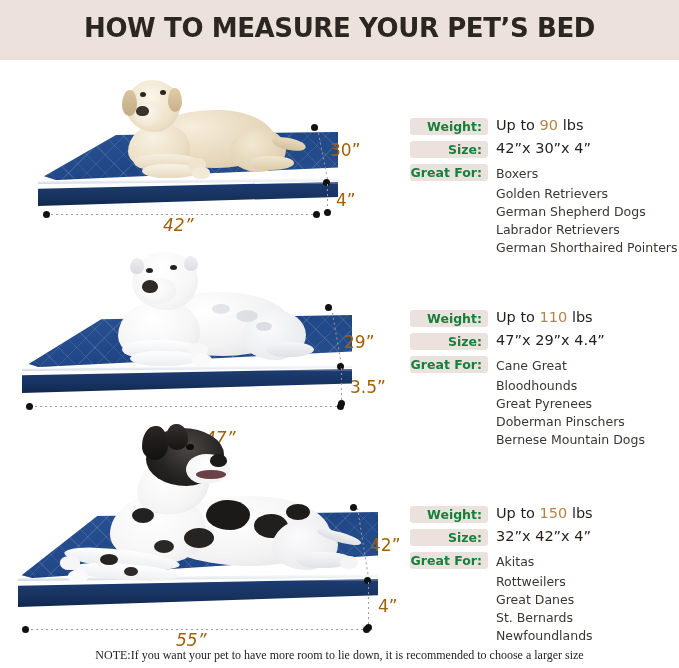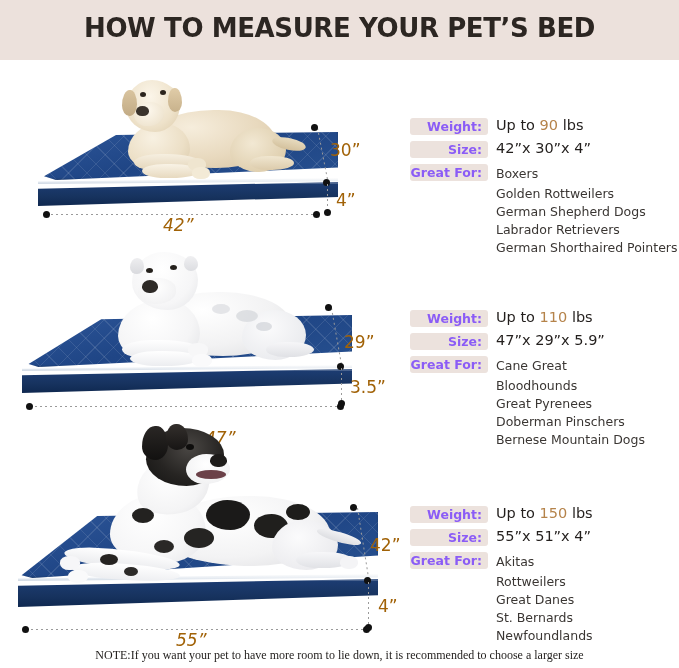--- a/index.html
+++ b/index.html
@@ -83,21 +83,21 @@
   .spec { position: absolute; }
   .spec-row { position: relative; height: 19px; }
   .chip {
     position: absolute; left: 0; top: 0; width: 78px; height: 17px;
     background: #ece2dd; border-radius: 3px;
   }
   .chip-text {
     position: absolute; left: 0; top: 0; width: 72px; height: 17px;
     line-height: 17px; text-align: right;
     font-family: "DejaVu Sans", sans-serif;
-    font-weight: bold; font-size: 12.5px; color: #8b5cf6;
+    font-weight: bold; font-size: 12.5px; color: #15803d;
     white-space: nowrap;
   }
   .spec-val {
     position: absolute; left: 86px; top: -1px;
     font-family: "DejaVu Sans", sans-serif;
     font-size: 14.5px; color: #231f1d; white-space: nowrap;
   }
   .spec-val .num { color: #b5834a; }
   .breed {
     position: absolute; left: 86px;
@@ -212,21 +212,21 @@
       <div class="chip"></div>
       <div class="chip-text">Size:</div>
       <div class="spec-val">42”x 30”x 4”</div>
     </div>
     <div class="spec-row" style="margin-top:4px;">
       <div class="chip"></div>
       <div class="chip-text">Great For:</div>
       <div class="breed" style="top:2px;">Boxers</div>
     </div>
     <div style="position:relative; height:18px;">
-      <div class="breed" style="top:3px;">Golden Rottweilers</div>
+      <div class="breed" style="top:3px;">Golden Retrievers</div>
     </div>
     <div style="position:relative; height:18px;">
       <div class="breed" style="top:3px;">German Shepherd Dogs</div>
     </div>
     <div style="position:relative; height:18px;">
       <div class="breed" style="top:3px;">Labrador Retrievers</div>
     </div>
     <div style="position:relative; height:18px;">
       <div class="breed" style="top:3px;">German Shorthaired Pointers</div>
     </div>
@@ -308,21 +308,21 @@
     <div class="spec-row">
       <div class="chip"></div>
       <div class="chip-text">Weight:</div>
       <div class="spec-val">
         <span>Up to </span><span class="num">110</span><span> lbs</span>
       </div>
     </div>
     <div class="spec-row" style="margin-top:4px;">
       <div class="chip"></div>
       <div class="chip-text">Size:</div>
-      <div class="spec-val">47”x 29”x 5.9”</div>
+      <div class="spec-val">47”x 29”x 4.4”</div>
     </div>
     <div class="spec-row" style="margin-top:4px;">
       <div class="chip"></div>
       <div class="chip-text">Great For:</div>
       <div class="breed" style="top:2px;">Cane Great</div>
     </div>
     <div style="position:relative; height:18px;">
       <div class="breed" style="top:3px;">Bloodhounds</div>
     </div>
     <div style="position:relative; height:18px;">
@@ -428,21 +428,21 @@
     <div class="spec-row">
       <div class="chip"></div>
       <div class="chip-text">Weight:</div>
       <div class="spec-val">
         <span>Up to </span><span class="num">150</span><span> lbs</span>
       </div>
     </div>
     <div class="spec-row" style="margin-top:4px;">
       <div class="chip"></div>
       <div class="chip-text">Size:</div>
-      <div class="spec-val">55”x 51”x 4”</div>
+      <div class="spec-val">32”x 42”x 4”</div>
     </div>
     <div class="spec-row" style="margin-top:4px;">
       <div class="chip"></div>
       <div class="chip-text">Great For:</div>
       <div class="breed" style="top:2px;">Akitas</div>
     </div>
     <div style="position:relative; height:18px;">
       <div class="breed" style="top:3px;">Rottweilers</div>
     </div>
     <div style="position:relative; height:18px;">

